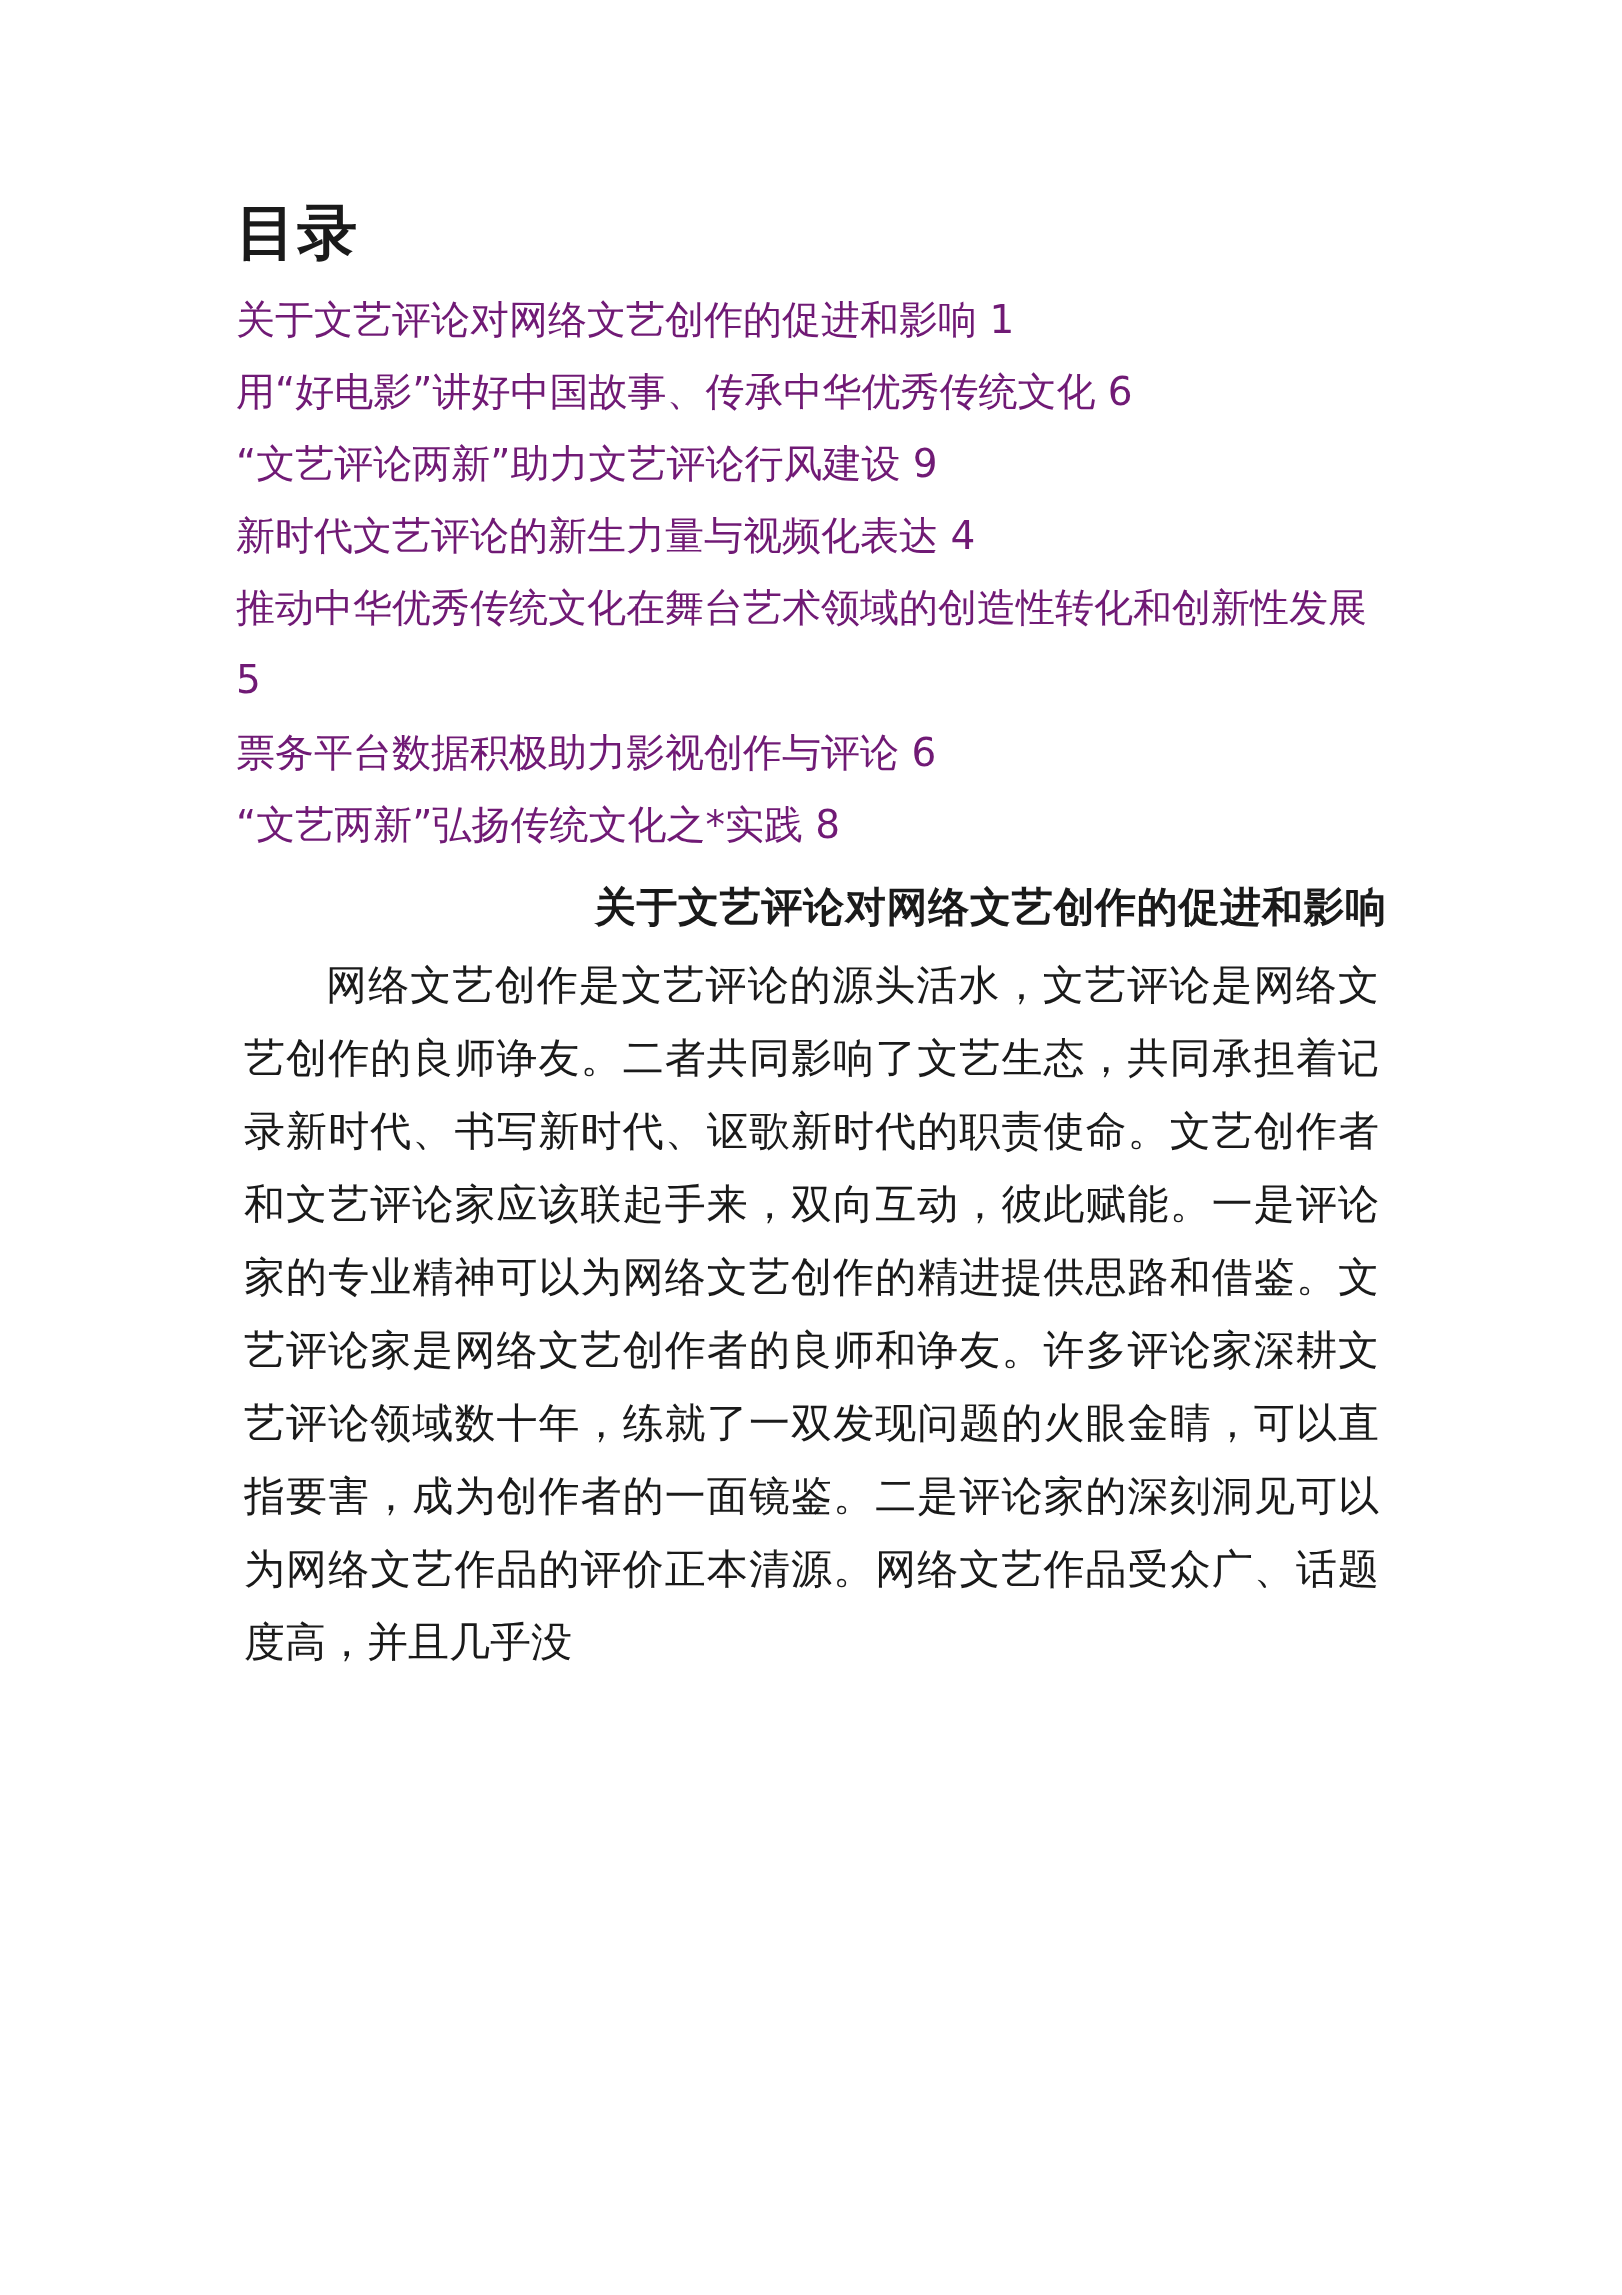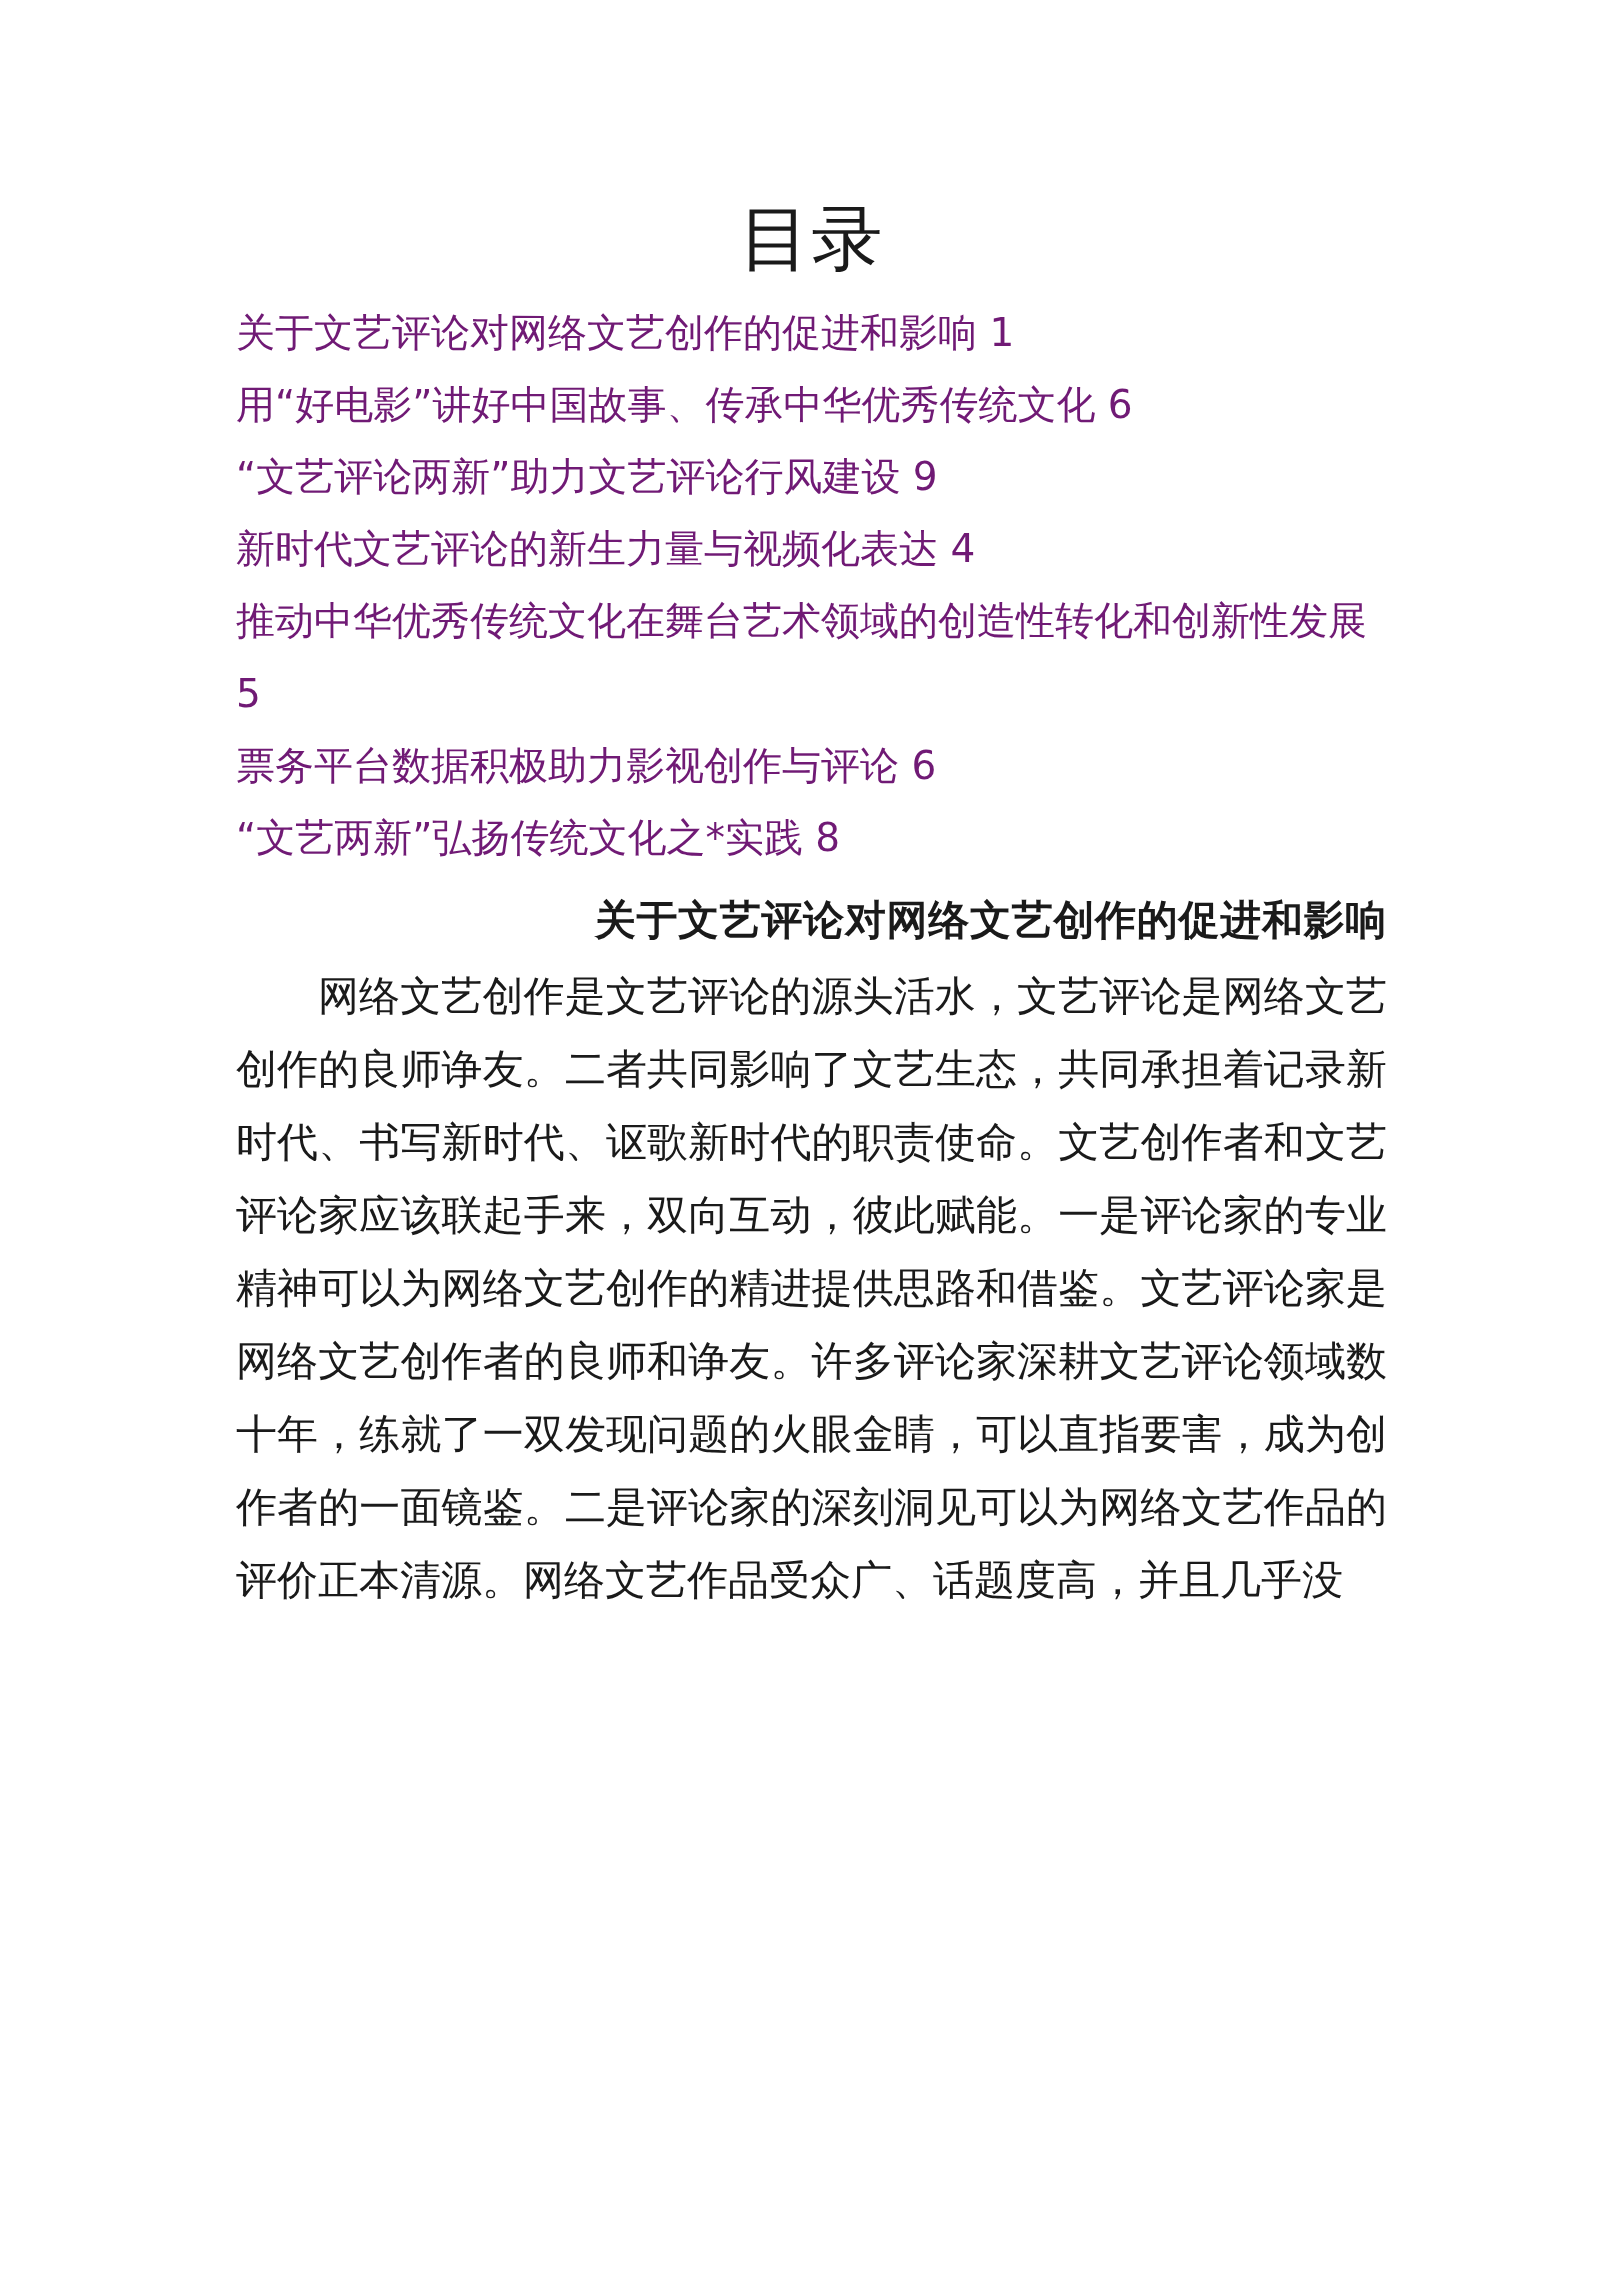--- a/index.html
+++ b/index.html
@@ -14,23 +14,22 @@
   .page {
     width: 1623px;
     height: 2295px;
     box-sizing: border-box;
     padding: 196px 236px 0 236px;
     background: #ffffff;
     position: relative;
     overflow: hidden;
   }
   .doc-title {
-    text-align: center;
-    font-size: 71px;
-    font-weight: normal;
+    font-size: 60px;
+    font-weight: bold;
     line-height: 1.2;
     margin: 0 0 15.7px 0;
     letter-spacing: 1.3px;
   }
   .toc {
     margin: 0;
     padding: 0;
     list-style: none;
   }
   .toc-item {
@@ -47,21 +46,21 @@
     line-height: 1.6;
     margin: 14.4px 0 6.5px 0;
     letter-spacing: 0.7px;
   }
   .body-par {
     font-size: 41px;
     line-height: 1.78;
     text-align: justify;
     text-justify: inter-ideograph;
     text-indent: 2em;
-    margin: 0;
+    margin: 8px;
     word-break: break-all;
   }
 </style>
 </head>
 <body>
 
 <div class="page">
 
   <h1 class="doc-title">目录</h1>
 

